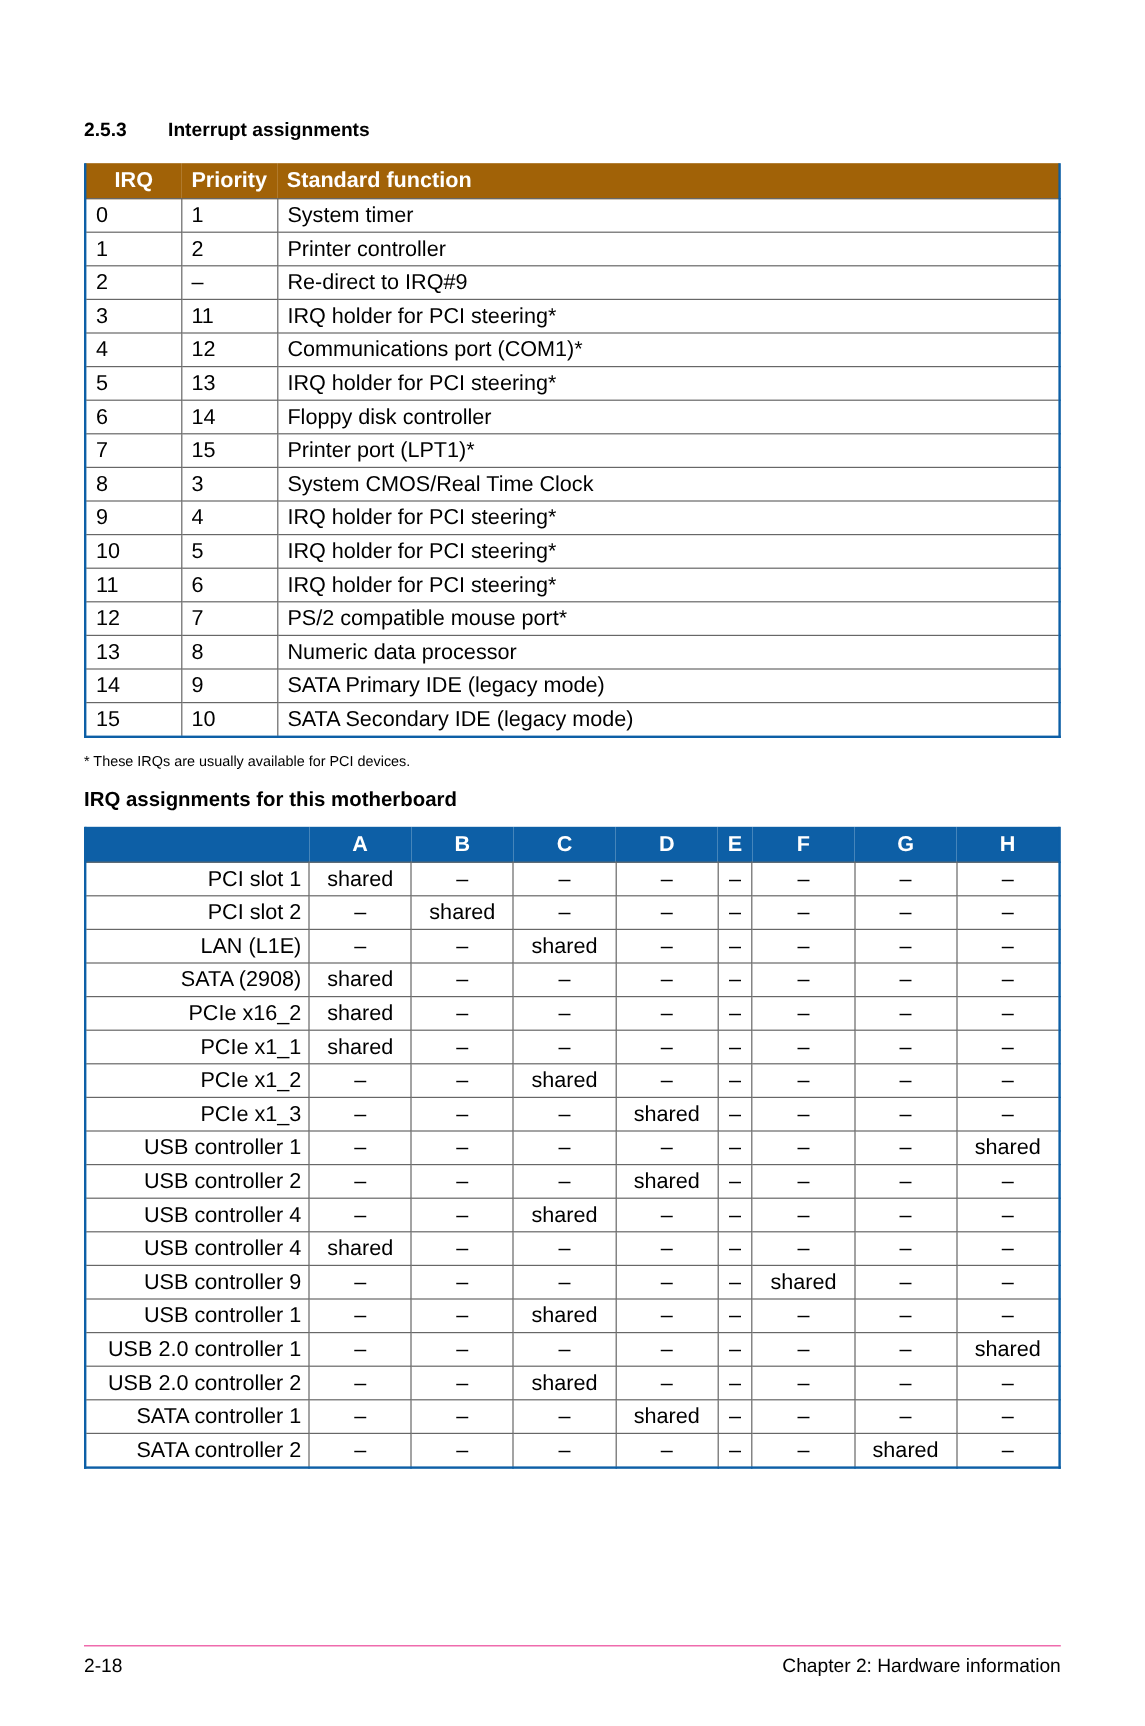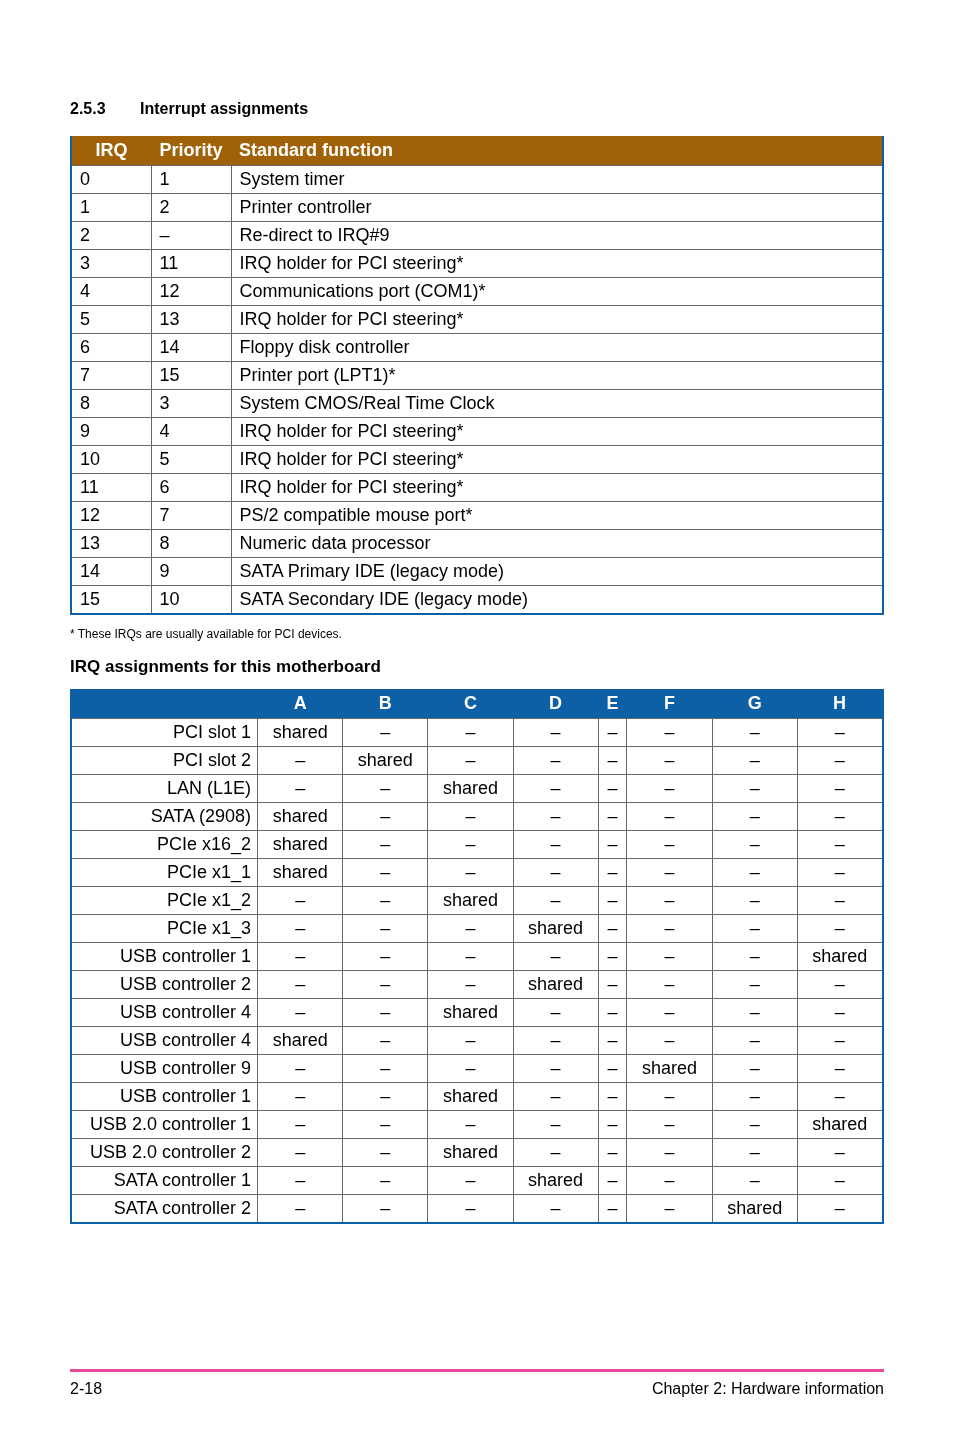--- a/index.html
+++ b/index.html
@@ -71,21 +71,21 @@
     text-align: right;
     padding-left: 18px;
     white-space: nowrap;
   }
   table.assign-table td.rowlabel { width: 175px; }
   .page-footer {
     position: fixed;
     bottom: 40px;
     left: 70px;
     right: 70px;
-    border-top: 3px solid #ec4899;
+    border-top: 1px solid #ec4899;
     padding-top: 8px;
     font-size: 16px;
     display: flex;
     justify-content: space-between;
   }
 </style>
 </head>
 <body>
 
 <div class="section-heading">

